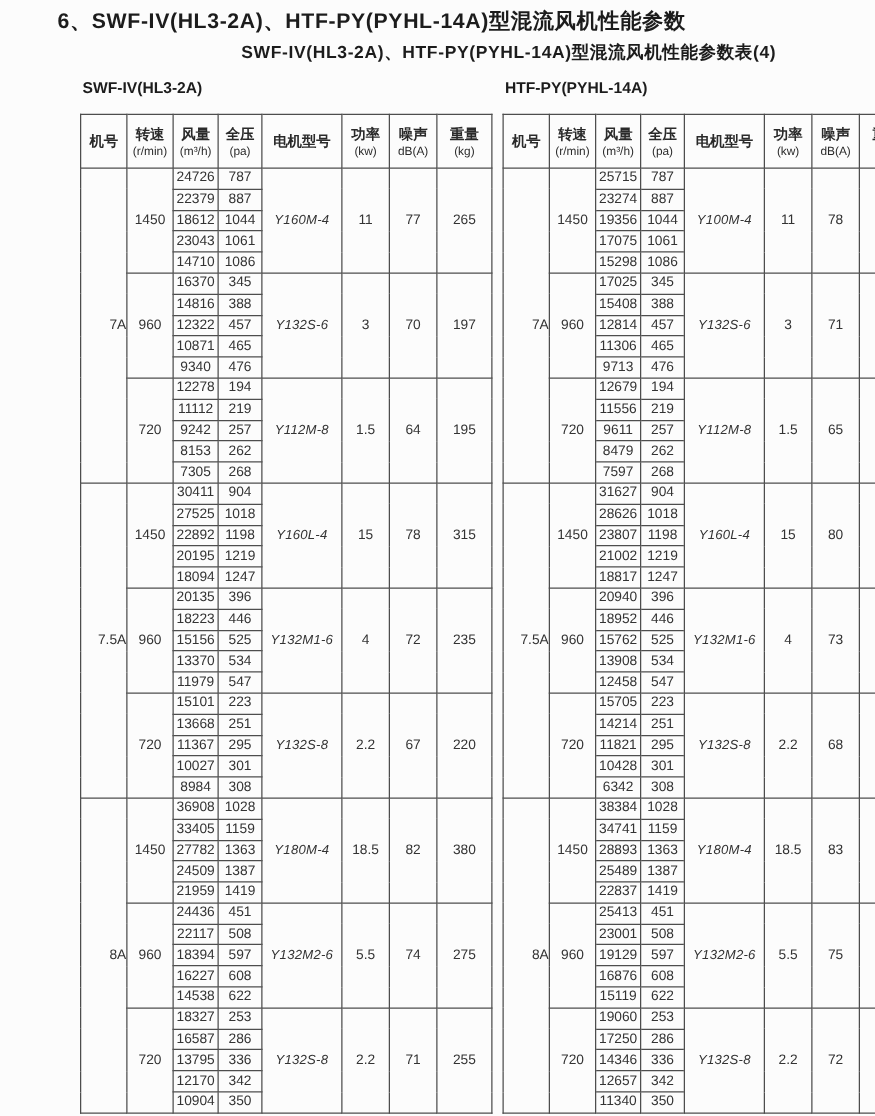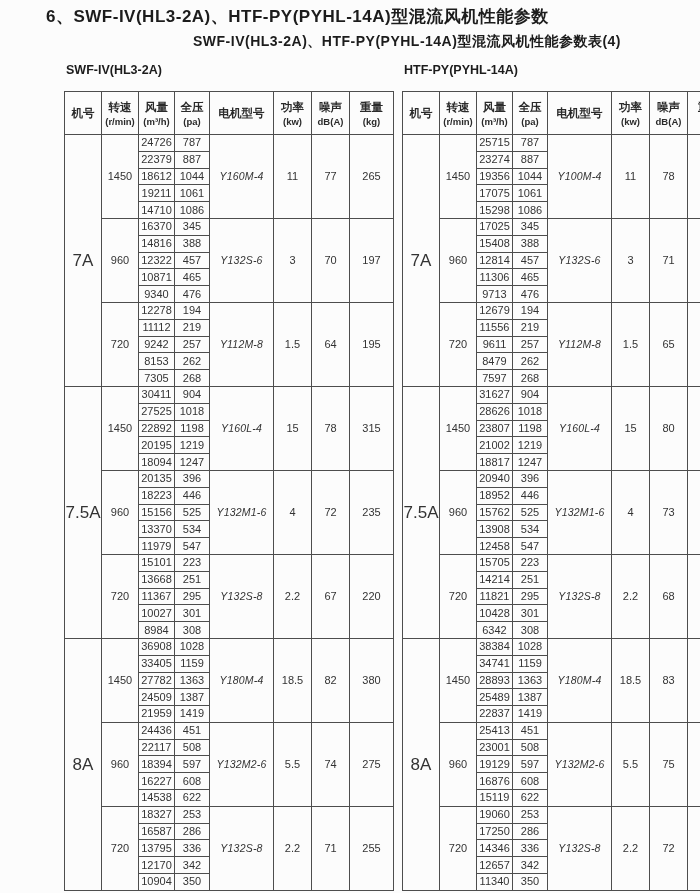--- a/index.html
+++ b/index.html
@@ -34,23 +34,23 @@
   .mount-r { left:366px; }
   table.fan { border-collapse:collapse; table-layout:fixed; background:transparent; }
   table.fan th, table.fan td {
     border:1px solid #4d4d4d;
     text-align:center; vertical-align:middle;
     padding:0; margin:0;
     overflow:hidden; white-space:nowrap;
     color:#333;
   }
   table.fan th { height:42px; font-size:11.5px; font-weight:bold; color:#2a2a2a; }
-  table.fan th .h-unit { display:block; font-size:9.5px; font-weight:bold; margin-top:1px; }
+  table.fan th .h-unit { display:block; font-size:9.5px; font-weight:normal; margin-top:1px; }
   table.fan tbody td { height:15.8px; font-size:11px; line-height:1; }
-  table.fan td.size-cell { font-size:17px; }
+  table.fan td.size-cell { font-size:11px;text-align:right; }
   table.fan td.motor-cell { font-size:10.5px; letter-spacing:0.2px;font-style:italic; }
 </style>
 </head>
 <body>
 
 <div class="page">
   <div class="doc-title">6、SWF-IV(HL3-2A)、HTF-PY(PYHL-14A)型混流风机性能参数</div>
   <div class="doc-subtitle">SWF-IV(HL3-2A)、HTF-PY(PYHL-14A)型混流风机性能参数表(4)</div>
 
   <div class="tbl-caption cap-l">SWF-IV(HL3-2A)</div>
@@ -93,21 +93,21 @@
           </tr>
           <tr>
             <td class="flow-cell">22379</td>
             <td class="pressure-cell">887</td>
           </tr>
           <tr>
             <td class="flow-cell">18612</td>
             <td class="pressure-cell">1044</td>
           </tr>
           <tr>
-            <td class="flow-cell">19211</td>
+            <td class="flow-cell">23043</td>
             <td class="pressure-cell">1061</td>
           </tr>
           <tr>
             <td class="flow-cell">14710</td>
             <td class="pressure-cell">1086</td>
           </tr>
           <tr>
             <td class="rpm-cell" rowspan="5">960</td>
             <td class="flow-cell">16370</td>
             <td class="pressure-cell">345</td>

